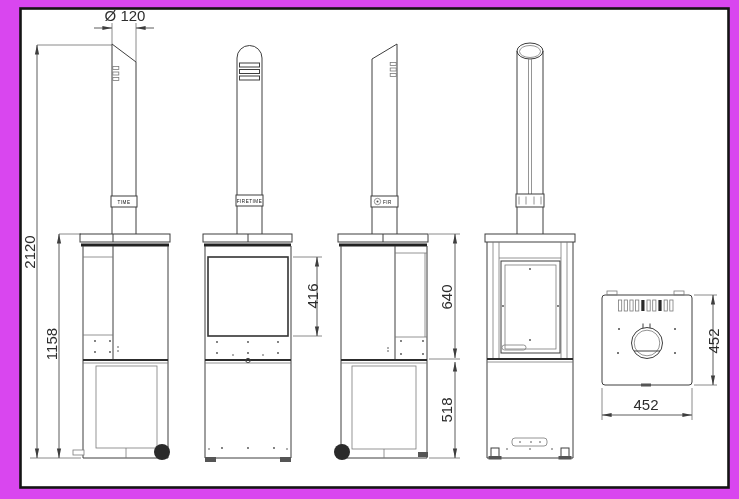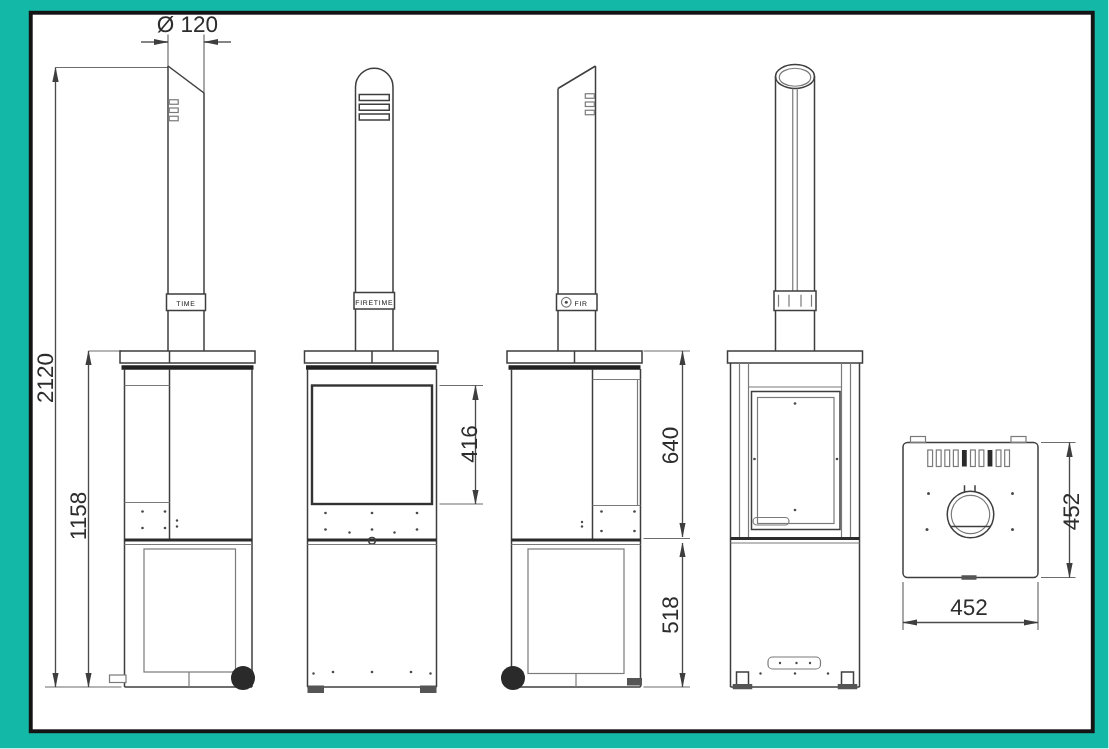--- a/index.html
+++ b/index.html
@@ -1,16 +1,16 @@
 <!DOCTYPE html>
 <html><head>
 <meta charset="utf-8">
 <style>
   html,body{margin:0;padding:0;background:#ffffff;}
-  .page{width:739px;height:499px;position:relative;background:#14b8a6;overflow:hidden;
+  .page{width:739px;height:499px;position:relative;background:#d946ef;overflow:hidden;
         font-family:"Liberation Sans","DejaVu Sans",sans-serif;}
   svg{display:block;}
   
   .s  { stroke:#3e3e3e; fill:none; stroke-width:1;   stroke-linecap:butt;}
   .s15{ stroke:#333333; fill:none; stroke-width:1.6; }
   .sl { stroke:#7a7a7a; fill:none; stroke-width:0.8; }
   .sd { stroke:#222222; fill:none; stroke-width:3;   }
   .sd2{ stroke:#2c2c2c; fill:none; stroke-width:2;   }
   .fw { fill:#ffffff; }
   .fd { fill:#2a2a2a; stroke:none; }

